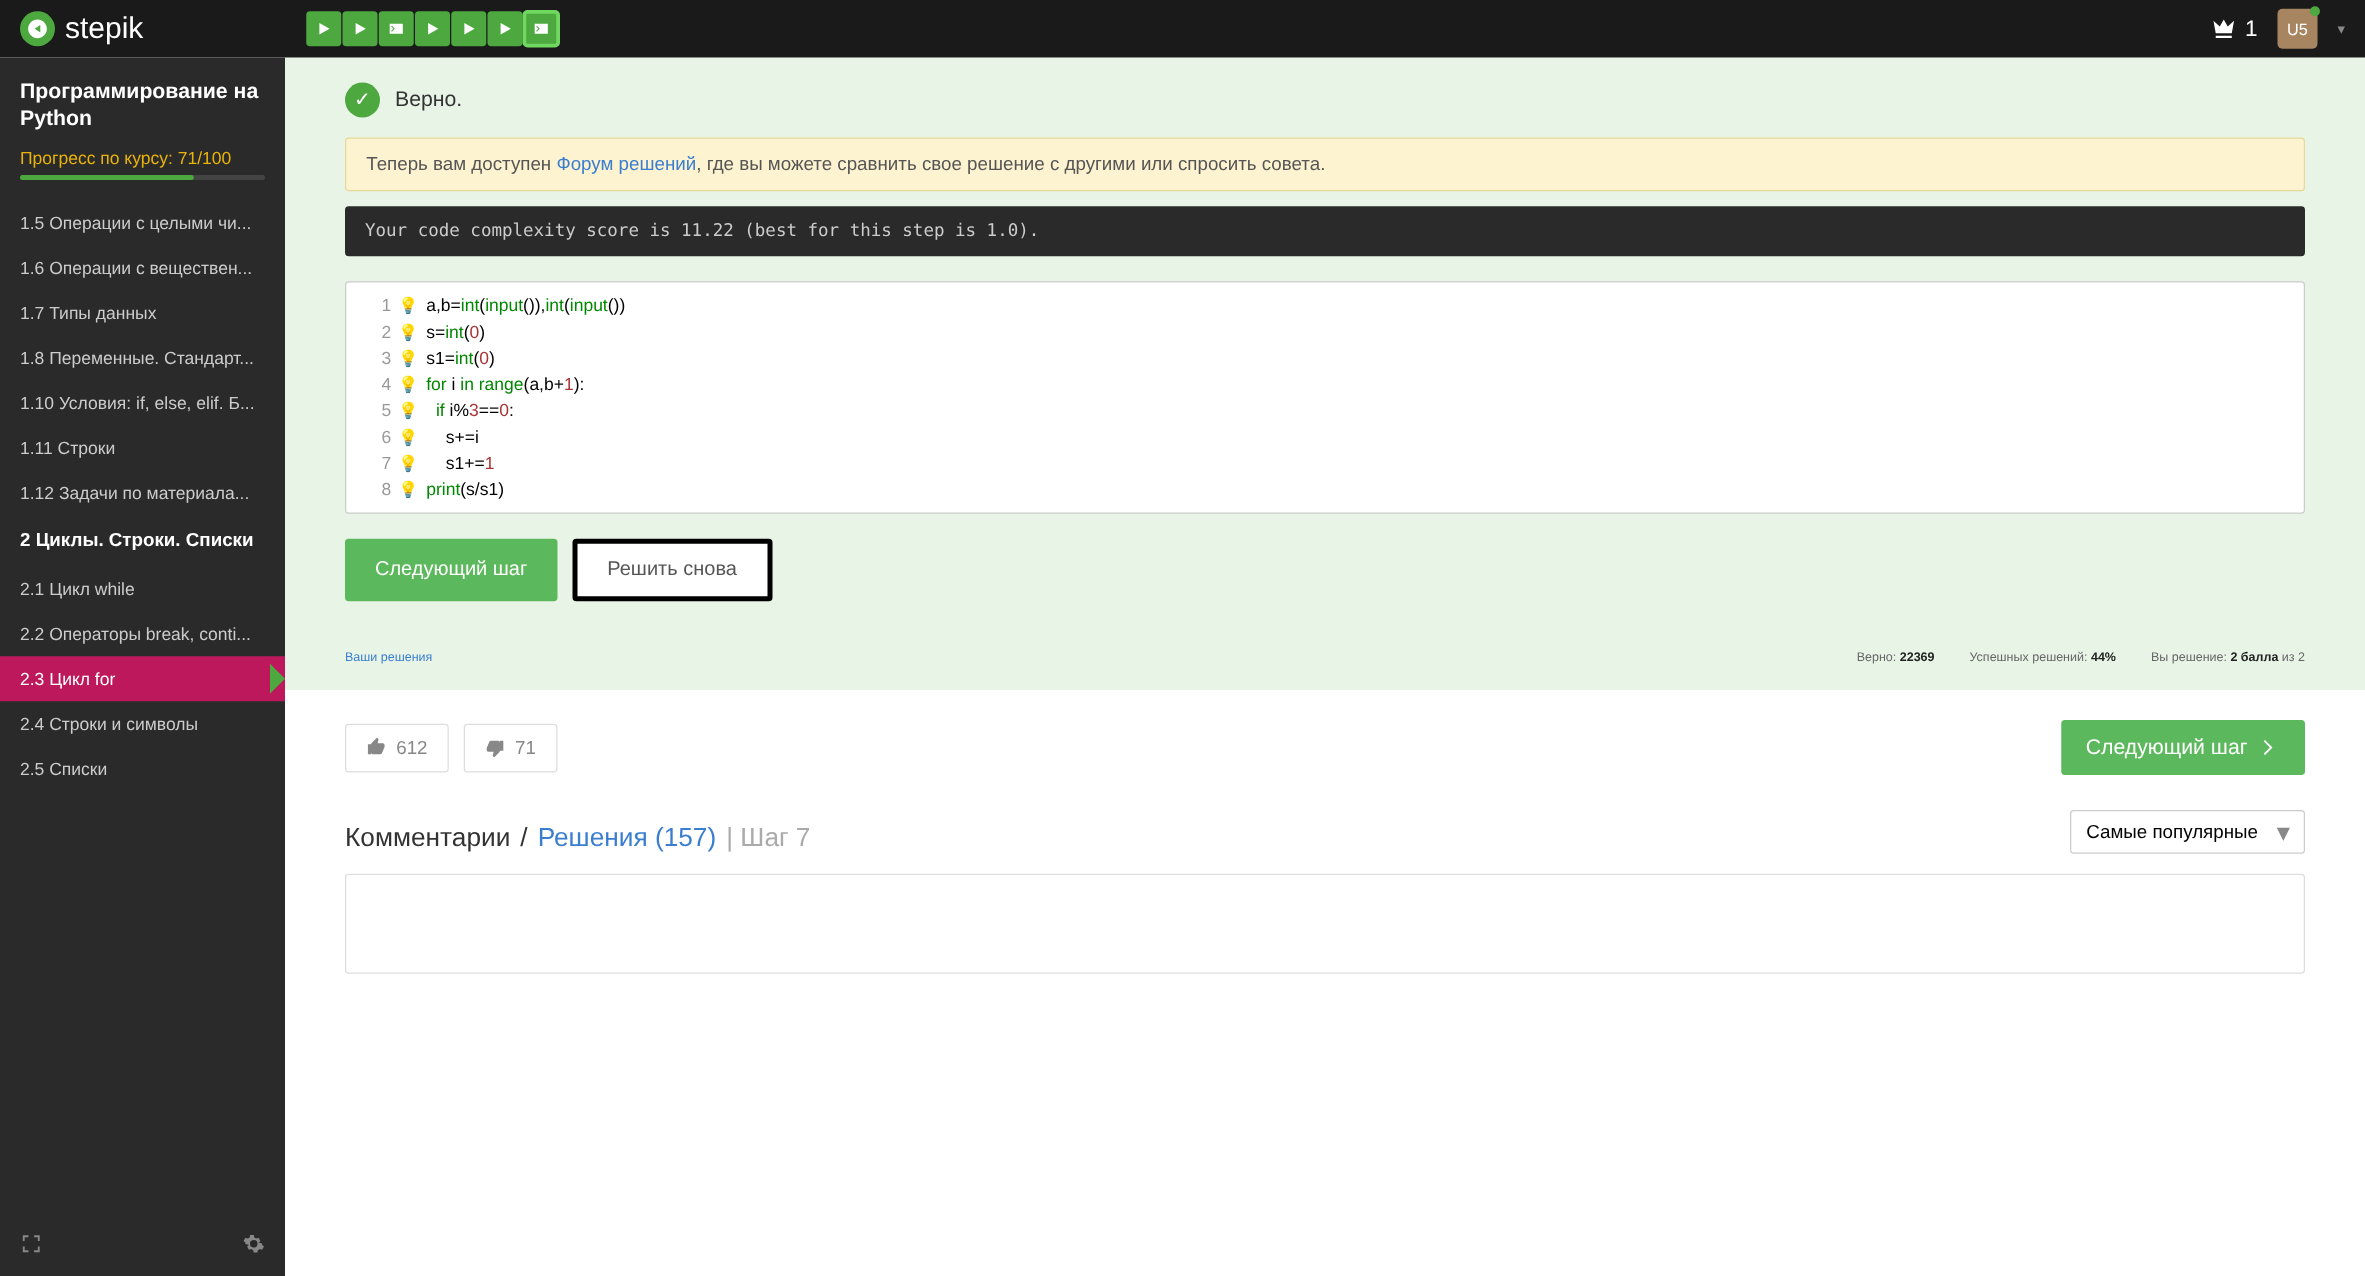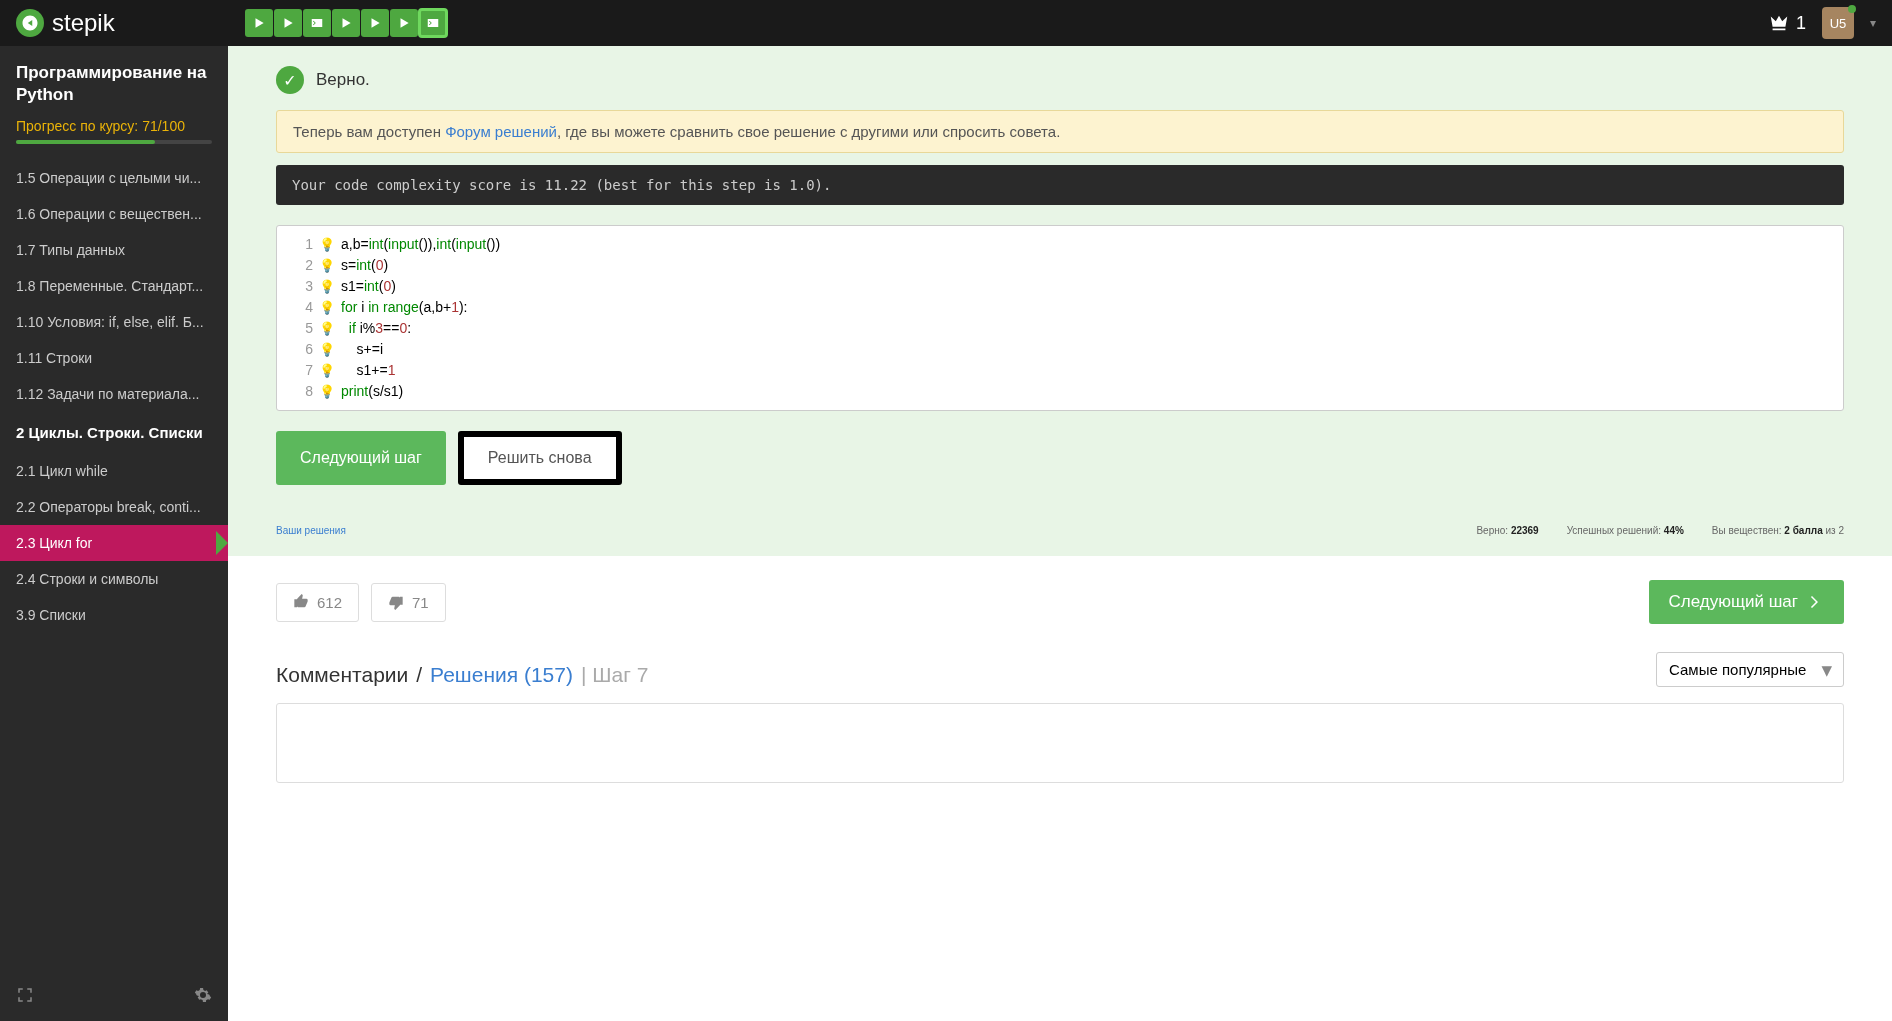--- a/index.html
+++ b/index.html
@@ -41,21 +41,21 @@
 .code-line{display:flex;align-items:center;line-height:1.5}
 .line-number{width:42px;text-align:right;color:#999;padding-right:6px;user-select:none}
 .line-bulb{width:18px;font-size:13px}
 .line-code{padding-left:4px}
 .kw{color:#008800}
 .fn{color:#008800}
 .num{color:#aa3333}
 .buttons-row{display:flex;gap:12px;margin-top:20px}
 .btn{padding:12px 24px;font-size:16px;border:none;border-radius:3px;cursor:pointer}
 .btn-primary{background:#5cb85c;color:#fff}
-.btn-secondary{background:#fff;color:#555;border:6px solid #000000}
+.btn-secondary{background:#fff;color:#555;border:4px solid #000000}
 .stats-row{display:flex;align-items:flex-start;margin-top:40px;font-size:10px;color:#666}
 .your-solutions{color:#3a7ed0;text-decoration:none}
 .stats-right{margin-left:auto;display:flex;gap:28px}
 .stats-right b{color:#222}
 .bottom-section{background:#fff;padding:24px 48px}
 .vote-row{display:flex;align-items:center;gap:12px}
 .vote-btn{display:flex;align-items:center;gap:8px;padding:10px 16px;border:1px solid #ddd;background:#fff;border-radius:3px;cursor:pointer;color:#888;font-size:15px}
 .next-btn{margin-left:auto;background:#5cb85c;color:#fff;padding:12px 20px;border:none;border-radius:3px;font-size:17px;cursor:pointer;display:flex;align-items:center;gap:8px}
 .comments-header{display:flex;align-items:flex-end;margin-top:28px;font-size:21px;gap:8px;color:#333}
 .comments-header a{color:#3a7ed0;text-decoration:none}
@@ -145,21 +145,21 @@
         <div class="nav-item">1.10  Условия: if, else, elif. Б...</div>
         <div class="nav-item">1.11  Строки</div>
         <div class="nav-item">1.12  Задачи по материала...</div>
       </div>
     <div class="nav-section">2  Циклы. Строки. Списки</div>
     <div id="nav-items-2">
         <div class="nav-item">2.1  Цикл while</div>
         <div class="nav-item">2.2  Операторы break, conti...</div>
         <div class="nav-item active">2.3  Цикл for</div>
         <div class="nav-item">2.4  Строки и символы</div>
-        <div class="nav-item">3.9  Списки</div>
+        <div class="nav-item">2.5  Списки</div>
       </div>
     <div class="sidebar-footer">
       <span class="sidebar-footer-icon">
         <svg width="18" height="18" viewBox="0 0 24 24">
             <path fill="#888" d="M3 3h6v2H5v4H3V3zm12 0h6v6h-2V5h-4V3zM3 15h2v4h4v2H3v-6zm16 0h2v6h-6v-2h4v-4z"></path>
           </svg>
       </span>
       <span class="sidebar-footer-icon">
         <svg width="18" height="18" viewBox="0 0 24 24">
             <path fill="#888" d="M12 8a4 4 0 100 8 4 4 0 000-8zm9 4a9 9 0 01-.1 1.3l2 1.6-2 3.4-2.4-.8a7 7 0 01-2.2 1.3l-.4 2.5h-4l-.4-2.5a7 7 0 01-2.2-1.3l-2.4.8-2-3.4 2-1.6A9 9 0 013 12a9 9 0 01.1-1.3l-2-1.6 2-3.4 2.4.8a7 7 0 012.2-1.3L8.1 2.7h4l.4 2.5a7 7 0 012.2 1.3l2.4-.8 2 3.4-2 1.6A9 9 0 0121 12z"></path>
@@ -222,21 +222,21 @@
         </div>
       <div class="buttons-row">
         <button class="btn btn-primary">Следующий шаг</button>
         <button class="btn btn-secondary">Решить снова</button>
       </div>
       <div class="stats-row">
         <a href="#" class="your-solutions">Ваши решения</a>
         <div class="stats-right">
           <span><span>Верно: </span><b>22369</b></span>
           <span><span>Успешных решений: </span><b>44%</b></span>
-          <span><span>Вы веществен: </span><b>2 балла</b><span> из 2</span></span>
+          <span><span>Вы решение: </span><b>2 балла</b><span> из 2</span></span>
         </div>
       </div>
     </div>
 
     <div class="bottom-section">
       <div class="vote-row">
         <button class="vote-btn">
           <svg width="16" height="16" viewBox="0 0 24 24">
               <path fill="#888" d="M2 20h4V8H2v12zM22 9a2 2 0 00-2-2h-6.3l.9-4.5v-.3a1.5 1.5 0 00-.4-1L13 0 6.6 6.6A2 2 0 006 8v10a2 2 0 002 2h9a2 2 0 001.8-1.2l3-7 .2-.8V9z"></path>
             </svg>

